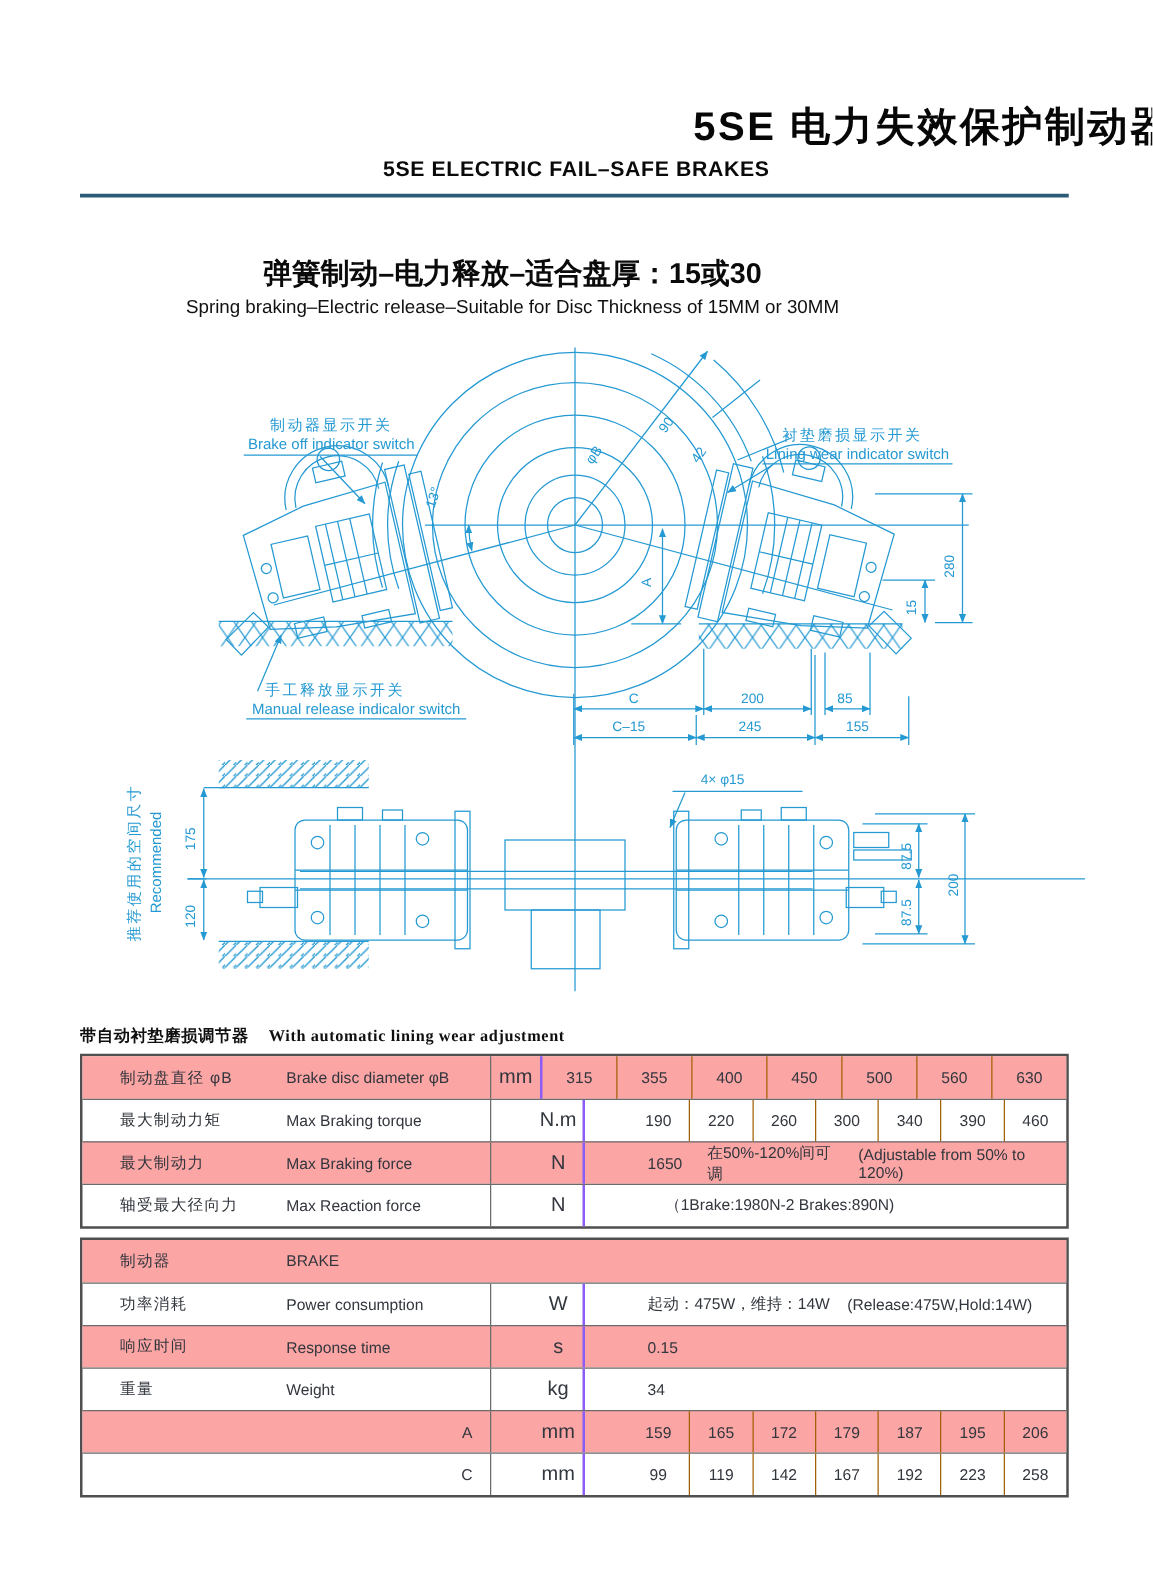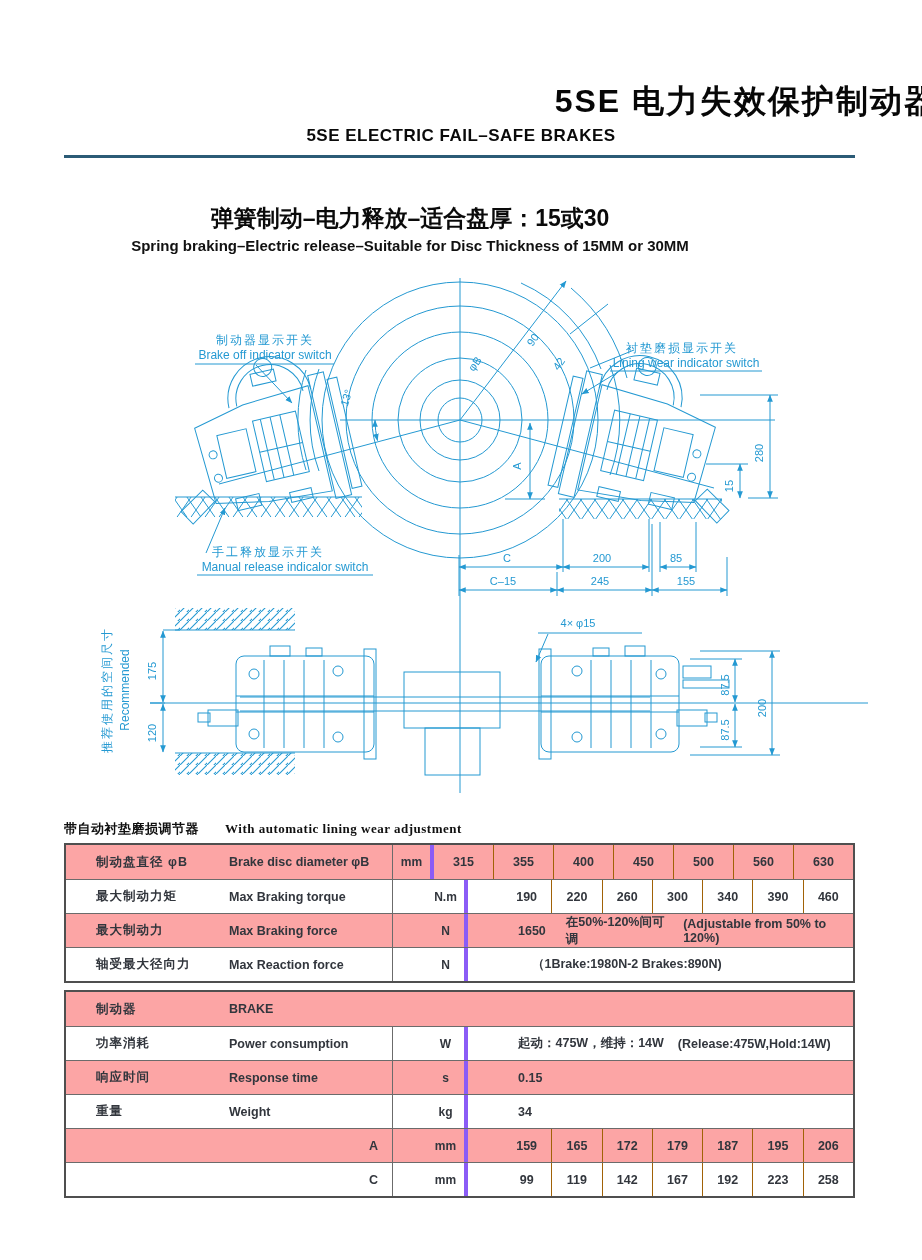--- a/index.html
+++ b/index.html
@@ -1,38 +1,38 @@
 <!DOCTYPE html>
 <html><head>
 <meta charset="utf-8">
 <style>
   html,body{margin:0;padding:0;background:#ffffff;}
   .page{position:relative;width:922px;height:1260px;background:#ffffff;overflow:hidden;
         font-family:"Liberation Sans",sans-serif;color:#222;}
-  .abs{position:absolute;font-weight:bold;}
+  .abs{position:absolute;}
   .title-zh{top:80px;left:16px;width:100%;text-align:right;font-size:32px;font-weight:bold;
             color:#070707;letter-spacing:2px;}
   .title-en{top:126px;left:0;width:100%;text-align:center;font-size:17px;font-weight:bold;
             color:#0a0a0a;letter-spacing:.5px;}
   .divider{left:64px;top:155px;width:791px;height:3px;background:#2b5b76;}
   .sub-zh{top:203px;left:0;width:820px;text-align:center;font-size:23px;font-weight:bold;color:#0a0a0a;}
   .sub-en{top:237px;left:0;width:820px;text-align:center;font-size:15px;color:#111;}
   .drawing{position:absolute;top:270px;left:0;}
   .note{left:64px;top:820px;font-size:13px;font-weight:bold;color:#101010;letter-spacing:.5px;}
-  .note .en{font-family:"Liberation Serif",serif;margin-left:26px;}
+  .note .en{font-family:"Liberation Serif",serif;margin-left:16px;}
   .spec{left:64px;width:791px;border:2px solid #4f4f4f;box-sizing:border-box;background:#fff;}
   .t1{top:843px;} .t2{top:990px;}
   .row{display:flex;height:34px;box-sizing:border-box;align-items:stretch;font-size:12.5px;color:#32363d;}
   .row + .row{border-top:1px solid #6b6b6b;gap:34px;}
   .blue{background:#fca5a5;}
   .lab{width:327px;border-right:1px solid #6b6b6b;display:flex;align-items:center;box-sizing:border-box;}
   .lab.noborder{border-right:none;}
   .lab .zh{margin-left:30px;width:133px;letter-spacing:1px;}
   .lab.letter{justify-content:flex-end;padding-right:14px;}
-  .unit{width:41px;border-right:4px solid #8b5cf6;display:flex;align-items:center;justify-content:center;box-sizing:border-box;font-size:12px;}
+  .unit{width:41px;border-right:2px solid #8b5cf6;display:flex;align-items:center;justify-content:center;box-sizing:border-box;font-size:16px;}
   .vals{flex:1;display:flex;}
   .vals .v{flex:1;display:flex;align-items:center;justify-content:center;border-right:1px solid #a16207;box-sizing:border-box;}
   .vals .v:last-child{border-right:none;}
   .merged{flex:1;display:flex;align-items:center;padding-left:16px;box-sizing:border-box;}
   .merged .g1{margin-left:20px;} .merged .g2{margin-left:14px;}
   
   .dt{font:11px "Liberation Sans",sans-serif;fill:#2499d2;}
   .dzh{font:12px "Liberation Sans",sans-serif;fill:#2499d2;letter-spacing:2px;}
   .den{font:12px "Liberation Sans",sans-serif;fill:#2499d2;}
   .dim{marker-start:url(#arr);marker-end:url(#arr);}

